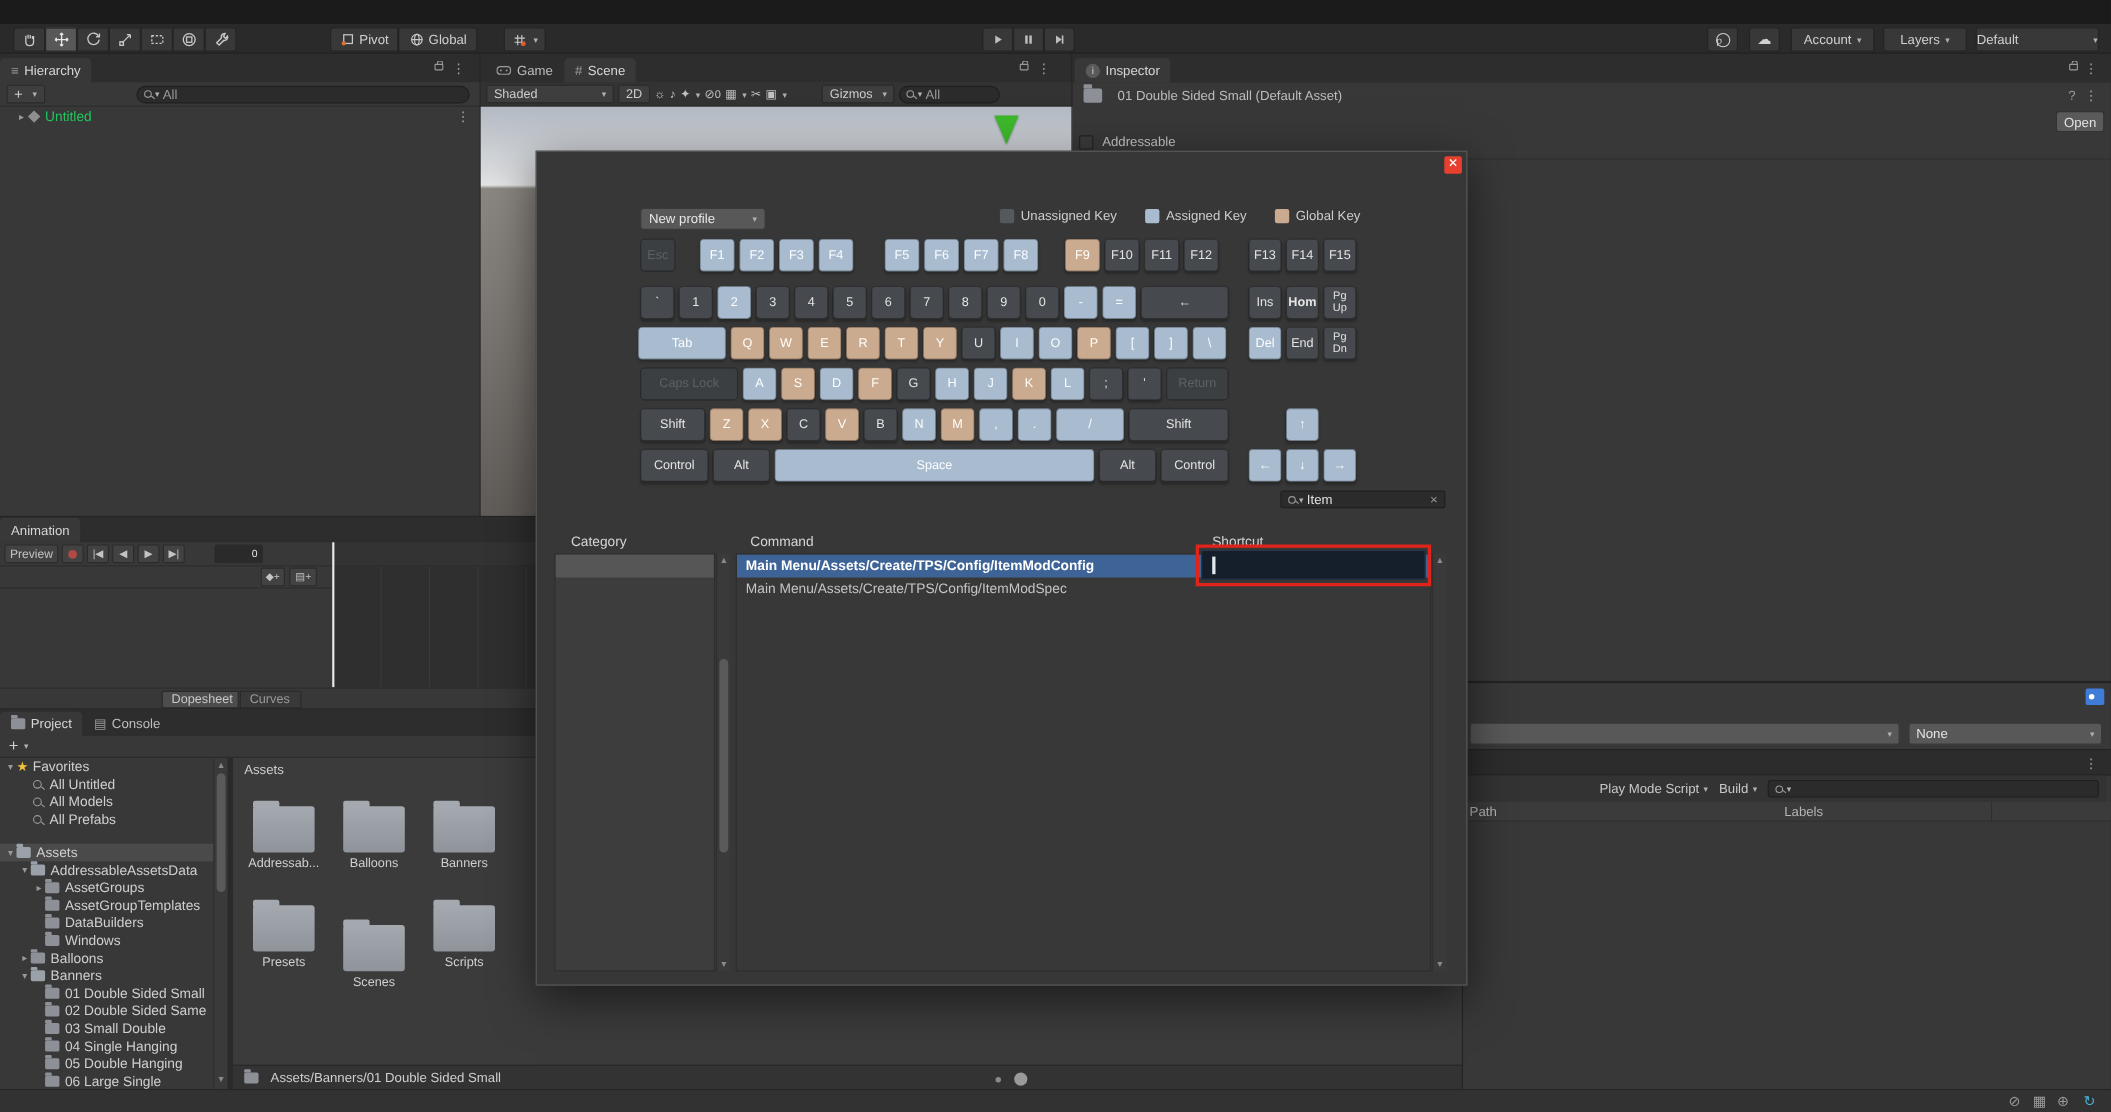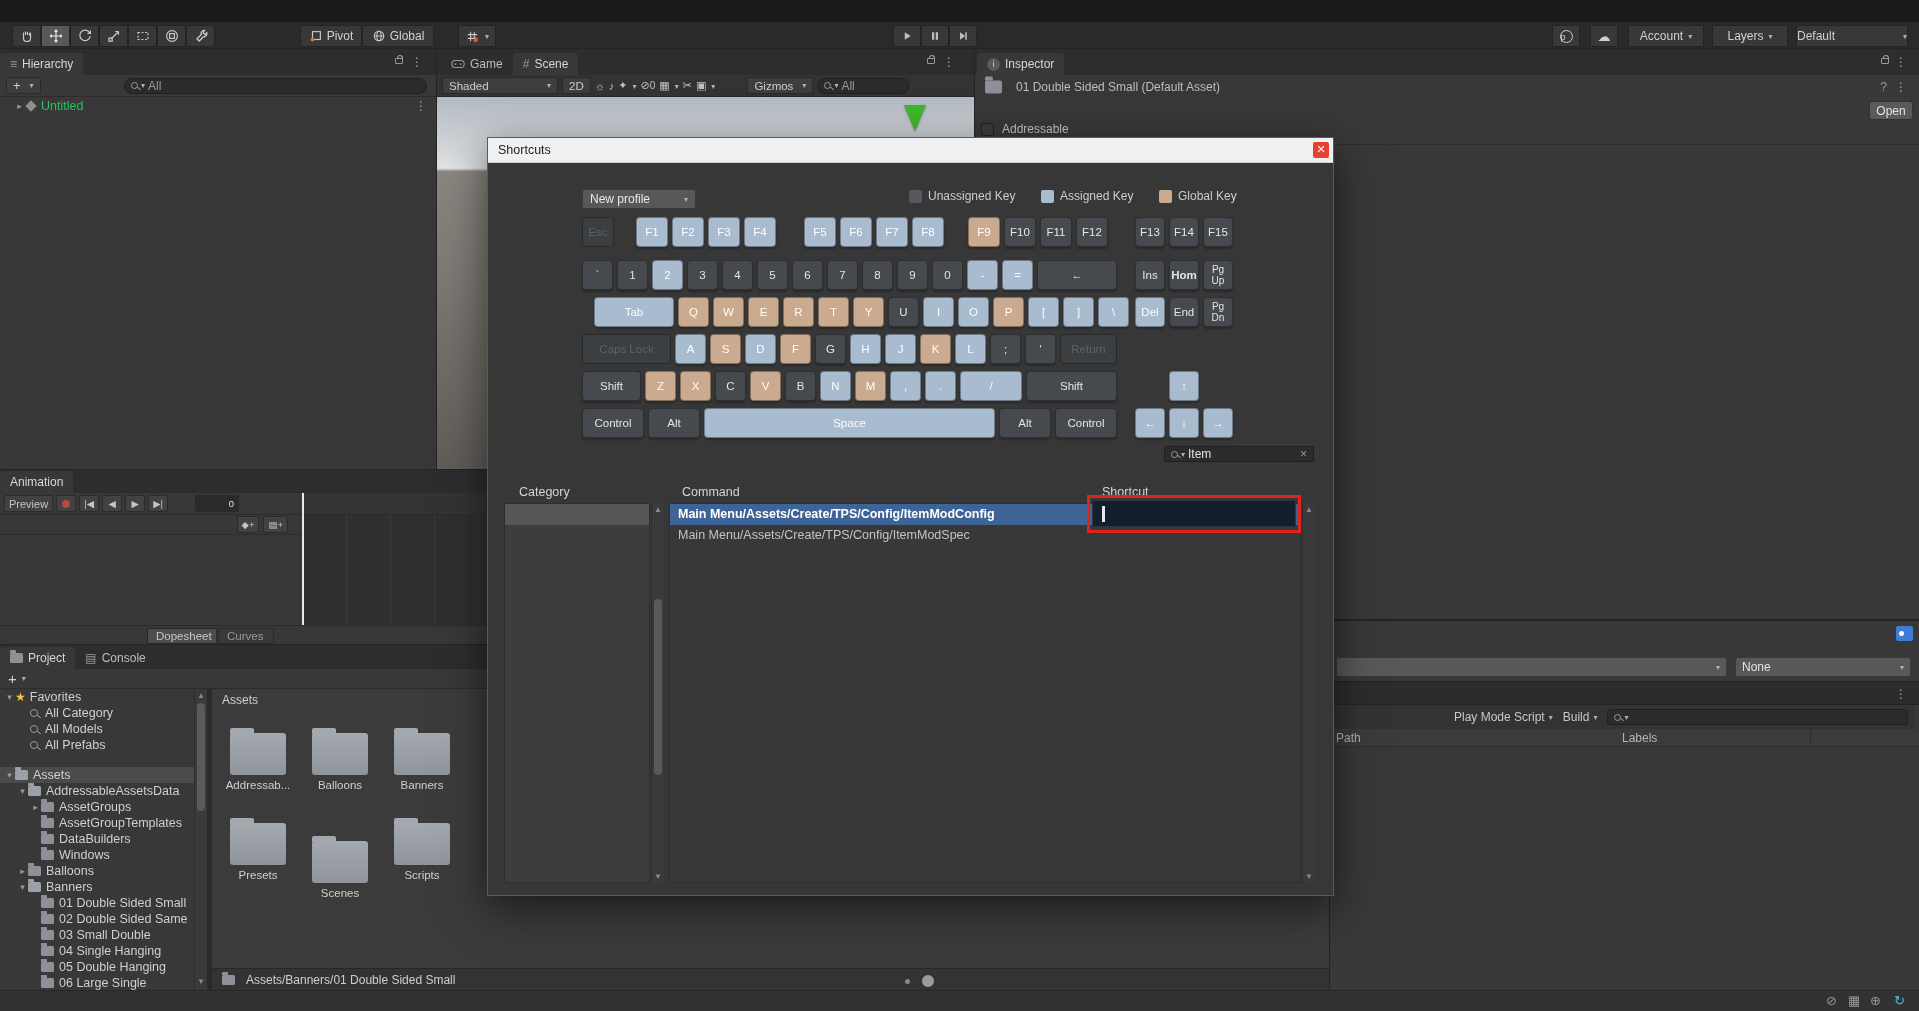--- a/index.html
+++ b/index.html
@@ -397,21 +397,21 @@
       <div>
 
       <div class="tree-row" style="padding-left: 4px;">
             <span class="caret">▾</span>
             <span class="i-star"></span>
             <span>Favorites</span>
           </div>
           <div class="tree-row" style="padding-left: 17px;">
             <span class="caret"></span>
             <span class="i-search"></span>
-            <span>All Category</span>
+            <span>All Untitled</span>
           </div>
           <div class="tree-row" style="padding-left: 17px;">
             <span class="caret"></span>
             <span class="i-search"></span>
             <span>All Models</span>
           </div>
           <div class="tree-row" style="padding-left: 17px;">
             <span class="caret"></span>
             <span class="i-search"></span>
             <span>All Prefabs</span>
@@ -561,23 +561,20 @@
   </div>
 
   <div id="statusbar" class="abs">
     <span class="sbico" style="left:1826px;">⊘</span>
     <span class="sbico" style="left:1848px;">▦</span>
     <span class="sbico" style="left:1870px;">⊕</span>
     <span class="sbico" style="left:1894px; color:#4db2d6;">↻</span>
   </div>
 
   <div id="dialog">
-    <div id="dlg-title">
-        <span>Shortcuts</span>
-      </div>
     <div id="dlg-close">✕</div>
 
     <div class="dd2" style="left:94px; top:51px; width:114px;">
       <span>New profile</span>
         <span class="ddc" style="margin-left:auto;">▾</span>
     </div>
     <div class="legend" style="left:421px; top:51px;">
       <span class="swatch" style="background:#55595e;"></span>
       <span>Unassigned Key</span>
     </div>
@@ -615,21 +612,21 @@
           <div class="key unassigned" style="width: 31px;">5</div>
           <div class="key unassigned" style="width: 31px;">6</div>
           <div class="key unassigned" style="width: 31px;">7</div>
           <div class="key unassigned" style="width: 31px;">8</div>
           <div class="key unassigned" style="width: 31px;">9</div>
           <div class="key unassigned" style="width: 31px;">0</div>
           <div class="key assigned" style="width: 31px;">-</div>
           <div class="key assigned" style="width: 31px;">=</div>
           <div class="key unassigned" style="width: 80px;">←</div>
         </div>
-        <div class="krow" style="left: 106px; top: 159px;">
+        <div class="krow" style="left: 92px; top: 159px;">
           <div class="key assigned" style="width: 80px;">Tab</div>
           <div class="key global" style="width: 31px;">Q</div>
           <div class="key global" style="width: 31px;">W</div>
           <div class="key global" style="width: 31px;">E</div>
           <div class="key global" style="width: 31px;">R</div>
           <div class="key global" style="width: 31px;">T</div>
           <div class="key global" style="width: 31px;">Y</div>
           <div class="key unassigned" style="width: 31px;">U</div>
           <div class="key assigned" style="width: 31px;">I</div>
           <div class="key assigned" style="width: 31px;">O</div>

